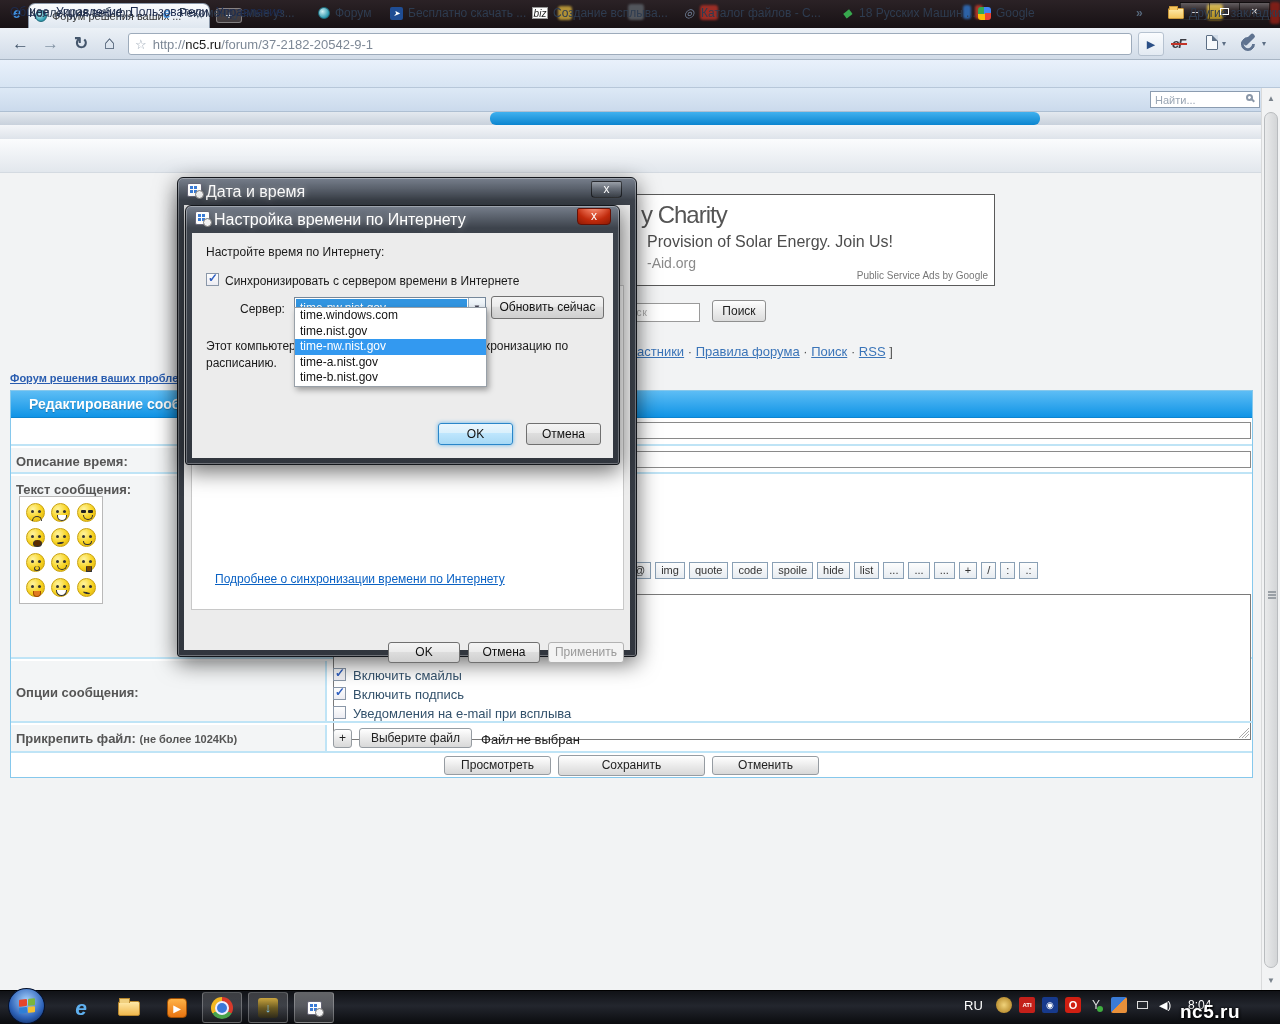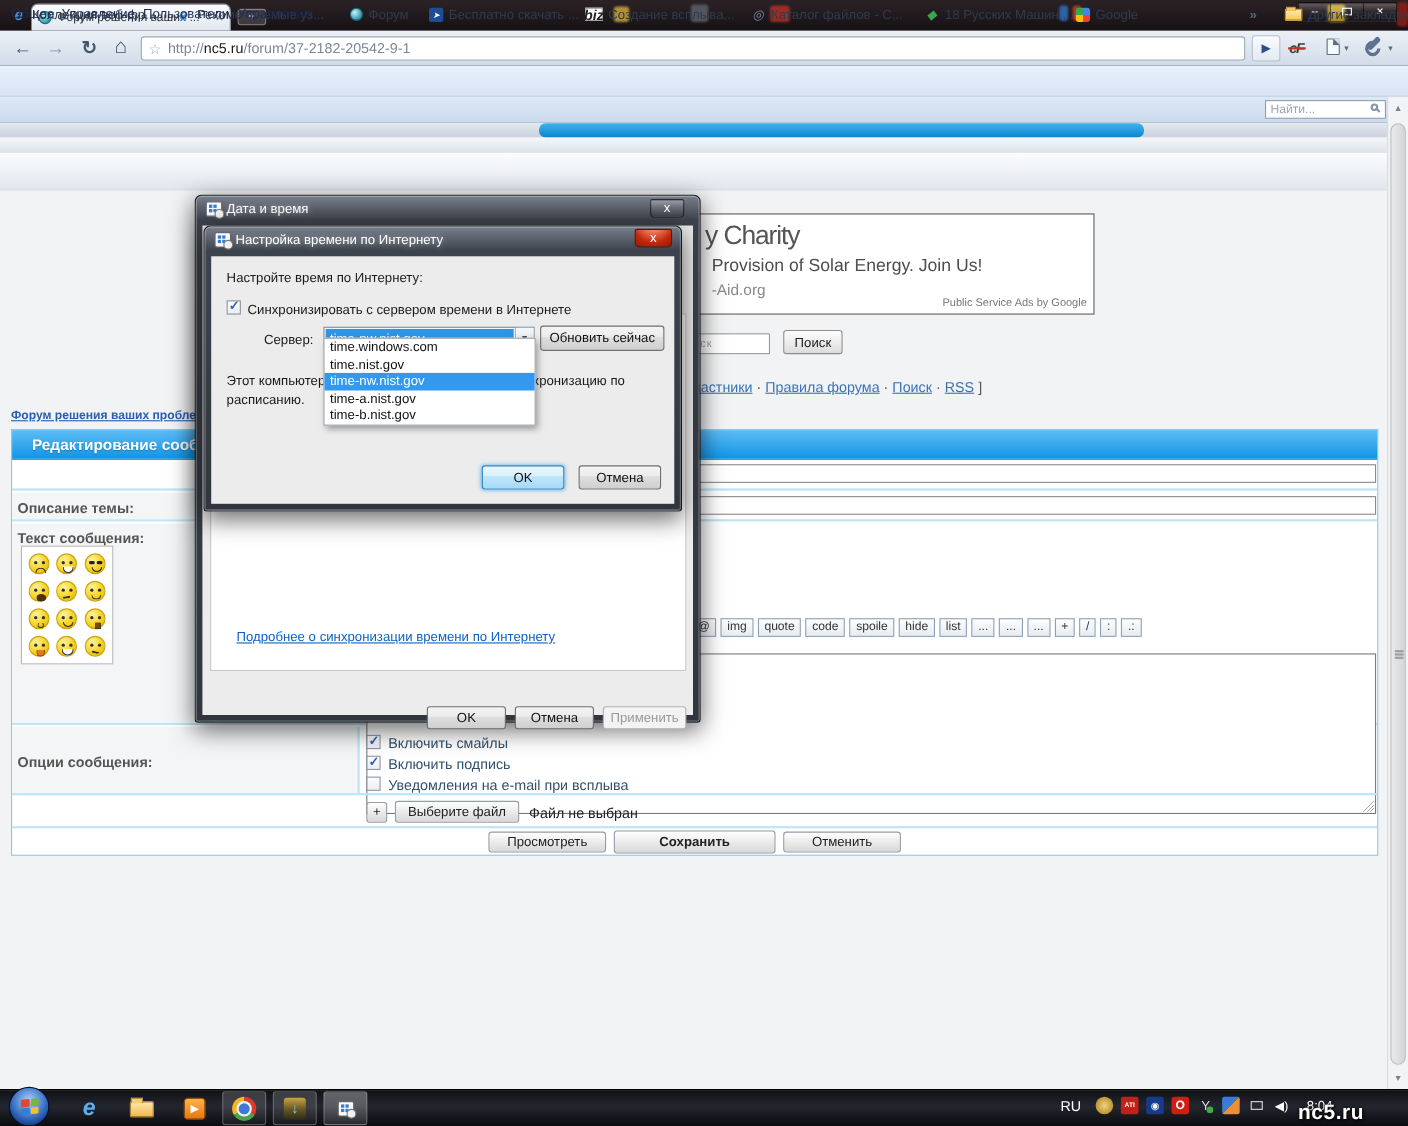--- a/index.html
+++ b/index.html
@@ -34,21 +34,21 @@
   .mini-carets{color:#5c6e84;font-size:8px}
   .wrench{left:1242px;top:37px;width:14px;height:5px;background:#5f7390;border-radius:2px;transform:rotate(-45deg)}
   .wrench::after{content:"";position:absolute;left:-4px;top:-2px;width:8px;height:8px;border:3px solid #5f7390;border-radius:50%;border-right-color:transparent}
   
   .bmbar{left:0;top:60px;width:1280px;height:28px;background:linear-gradient(#e9f1fb,#d7e4f3);border-bottom:1px solid #b7c7d9}
   .bm{position:absolute;top:6px;display:flex;align-items:center;gap:5px;font-size:12px;color:#2e3c50;white-space:nowrap}
   .fv{width:14px;height:14px;flex:none;display:inline-flex;align-items:center;justify-content:center;font-size:10px}
   .fv-ie{color:#3f8edb;font-weight:bold;font-style:italic;font-size:14px}
   .fv-forum{width:12px;height:12px;border-radius:50%;background:radial-gradient(circle at 35% 35%,#cdeff2,#2e9ab0 70%);border:1px solid #1e6a7a}
   .fv-cursor{width:13px;height:13px;background:#1f4d94;color:#fff;font-size:8px;border-radius:2px;line-height:13px;text-align:center}
-  .fv-biz{background:#fdfdfd;border:1px solid #999;color:#222;font-weight:bold;font-size:13px;width:16px;height:12px;line-height:11px;text-align:center}
+  .fv-biz{background:#fdfdfd;border:1px solid #999;color:#222;font-weight:normal;font-size:10px;width:16px;height:12px;line-height:11px;text-align:center}
   .fv-pin{color:#7587a0;font-size:12px}
   .fv-gem{color:#38a84e;font-size:12px}
   .fv-google{width:13px;height:13px;border-radius:3px;background:conic-gradient(#4285f4 0 25%,#ea4335 0 50%,#fbbc05 0 75%,#34a853 0)}
   .folder{width:16px;height:11px;background:linear-gradient(#ffe9a8,#f5c65e);border:1px solid #c9973a;border-radius:1px;position:relative}
   .folder::before{content:"";position:absolute;left:0;top:-3px;width:7px;height:3px;background:#f5c65e;border:1px solid #c9973a;border-bottom:none;border-radius:1px 1px 0 0}
   
   .sitemenu{left:0;top:88px;width:1280px;height:24px;background:linear-gradient(#dde9f6,#cbdaec);border-bottom:1px solid #aebfd2}
   .sm-item{position:absolute;top:5px;font-size:12px;color:#1d2b4e}
   .findbox{left:1150px;top:91px;width:110px;height:17px;background:#fff;border:1px solid #8b9cb0;font-size:11px;color:#333;padding:0 16px 0 4px}
   .findbox::placeholder{color:#9aa6b4}
@@ -105,21 +105,21 @@
   .cb.on::after{content:"✓";position:absolute;left:1px;top:-3px;font-size:12px;font-weight:bold;color:#3060c0}
   .cblabel{position:absolute;font-size:13px;color:#33516b}
   .fbtn{position:absolute;border:1px solid #969ca2;border-radius:3px;background:linear-gradient(#ffffff,#e9e9e9 55%,#d8d8d8);font-size:12px;color:#222;text-align:center}
   
   .sbar{left:1261px;top:88px;width:19px;height:902px;background:#f2f3f4;border-left:1px solid #d9dadb}
   .sthumb{position:absolute;left:2px;top:24px;width:14px;height:856px;background:linear-gradient(90deg,#e9eaeb,#d3d5d7);border:1px solid #b9bcbf;border-radius:7px}
   .sgrip{position:absolute;left:3px;top:478px;width:8px;height:2px;background:#9aa0a6;box-shadow:0 3px 0 #9aa0a6,0 6px 0 #9aa0a6}
   .sarr{position:absolute;left:5px;font-size:8px;color:#7a838c}
   
   .aero{position:absolute;border:1px solid #14171c;border-radius:6px 6px 3px 3px;background:linear-gradient(#777f8c,#3d434c 22px,#31363e);box-shadow:0 6px 22px rgba(0,0,0,.6),inset 0 0 0 1px rgba(255,255,255,.3)}
-  .dtitle{position:absolute;left:28px;top:5px;font-size:12px;color:#fff;text-shadow:0 0 6px rgba(255,255,255,.5)}
+  .dtitle{position:absolute;left:28px;top:5px;font-size:16px;color:#fff;text-shadow:0 0 6px rgba(255,255,255,.5)}
   .calico{position:absolute;left:9px;top:5px;width:15px;height:14px;background:#fdfdfd;border:1px solid #667;border-radius:2px}
   .calico::before{content:"";position:absolute;left:2px;top:2px;width:3px;height:3px;background:#3a7bd5;box-shadow:4px 0 0 #3a7bd5,0 4px 0 #3a7bd5,4px 4px 0 #3a7bd5}
   .calico::after{content:"";position:absolute;right:-3px;bottom:-3px;width:7px;height:7px;border-radius:50%;background:#f2f2f2;border:1px solid #777}
   .dclient{position:absolute;left:6px;top:27px;right:6px;bottom:6px;background:#ececec}
   .xbtn{position:absolute;width:31px;height:17px;border:1px solid rgba(0,0,0,.6);border-radius:2px 2px 4px 4px;background:linear-gradient(rgba(255,255,255,.3),rgba(255,255,255,.08) 45%,rgba(0,0,0,.12));color:#fff;font-size:12px;text-align:center;line-height:15px}
   .xbtn.red{background:radial-gradient(circle at 50% -8px,#ffd9c9,#e8694c 40%,#c02a0c 70%,#8d1a04);border-color:#641106}
   .w7btn{position:absolute;border:1px solid #707070;border-radius:3px;background:linear-gradient(#f4f4f4,#ebebeb 45%,#dedede 46%,#cfcfcf);font-size:12px;color:#111;text-align:center}
   .w7btn.focus{border-color:#2a86c9;background:linear-gradient(#eaf6fd,#d9f0fc 45%,#bee6fd 46%,#a7d9f5);box-shadow:0 0 4px #5fb2e8}
   .w7btn.disabled{color:#999;background:#f3f3f3;border-color:#b2b2b2}
   .dtext{position:absolute;font-size:12px;color:#1a1a1a}
@@ -264,21 +264,21 @@
     <span>]</span>
   </div>
   <a class="abs crumb">Форум решения ваших проблем</a>
 
   <div class="abs ftable">
     <div class="fhead">Редактирование сообщения</div>
     <div class="frow" style="top:27px;height:28px">
       <input class="tinput" style="">
     </div>
     <div class="frow" style="top:57px;height:26px">
-      <div class="flabel">Описание темы:</div>
+      <div class="flabel">Описание время:</div>
       <input class="tinput" style="top: 3px;">
     </div>
     <div class="frow" style="top:85px;height:183px">
       <div class="flabel">Текст сообщения:</div>
       <div class="smilebox">
         <span class="sm angry"></span>
         <span class="sm grin"></span>
         <span class="sm cool"></span>
         <span class="sm scared"></span>
         <span class="sm smirk"></span>
@@ -300,27 +300,28 @@
     <div class="frow" style="top:270px;height:62px">
       <div class="flabel" style="padding-top:24px">Опции сообщения:</div>
       <span class="cb on" style="left:322px;top:7px"></span>
       <span class="cblabel" style="left:342px;top:7px">Включить смайлы</span>
       <span class="cb on" style="left:322px;top:26px"></span>
       <span class="cblabel" style="left:342px;top:26px">Включить подпись</span>
       <span class="cb" style="left:322px;top:45px"></span>
       <span class="cblabel" style="left:342px;top:45px">Уведомления на e-mail при всплыва</span>
     </div>
     <div class="frow" style="top:334px;height:28px">
+      <div class="flabel"><span>Прикрепить файл:</span> <span style="font-size:11px">(не более 1024Kb)</span></div>
       <span class="fbtn" style="left:322px;top:4px;width:19px;height:19px;line-height:17px">+</span>
       <span class="fbtn" style="left:348px;top:3px;width:113px;height:20px;line-height:18px">Выберите файл</span>
       <span style="position:absolute;left:470px;top:7px;font-size:13px;color:#222">Файл не выбран</span>
     </div>
     <div class="frow" style="top:364px;height:23px;border-bottom:none">
       <span class="fbtn" style="left:433px;top:1px;width:107px;height:19px;line-height:17px">Просмотреть</span>
-      <span class="fbtn" style="left:547px;top:0;width:147px;height:21px;line-height:19px;font-weight:bold">Сохранить</span>
+      <span class="fbtn" style="left:547px;top:0;width:147px;height:21px;line-height:19px;font-weight:normal">Сохранить</span>
       <span class="fbtn" style="left:701px;top:1px;width:107px;height:19px;line-height:17px">Отменить</span>
     </div>
   </div>
 
   <div class="abs sbar">
     <span class="sarr" style="top:6px">▲</span>
     <span class="sthumb">
         <span class="sgrip"></span>
       </span>
     <span class="sarr" style="top:888px">▼</span>

